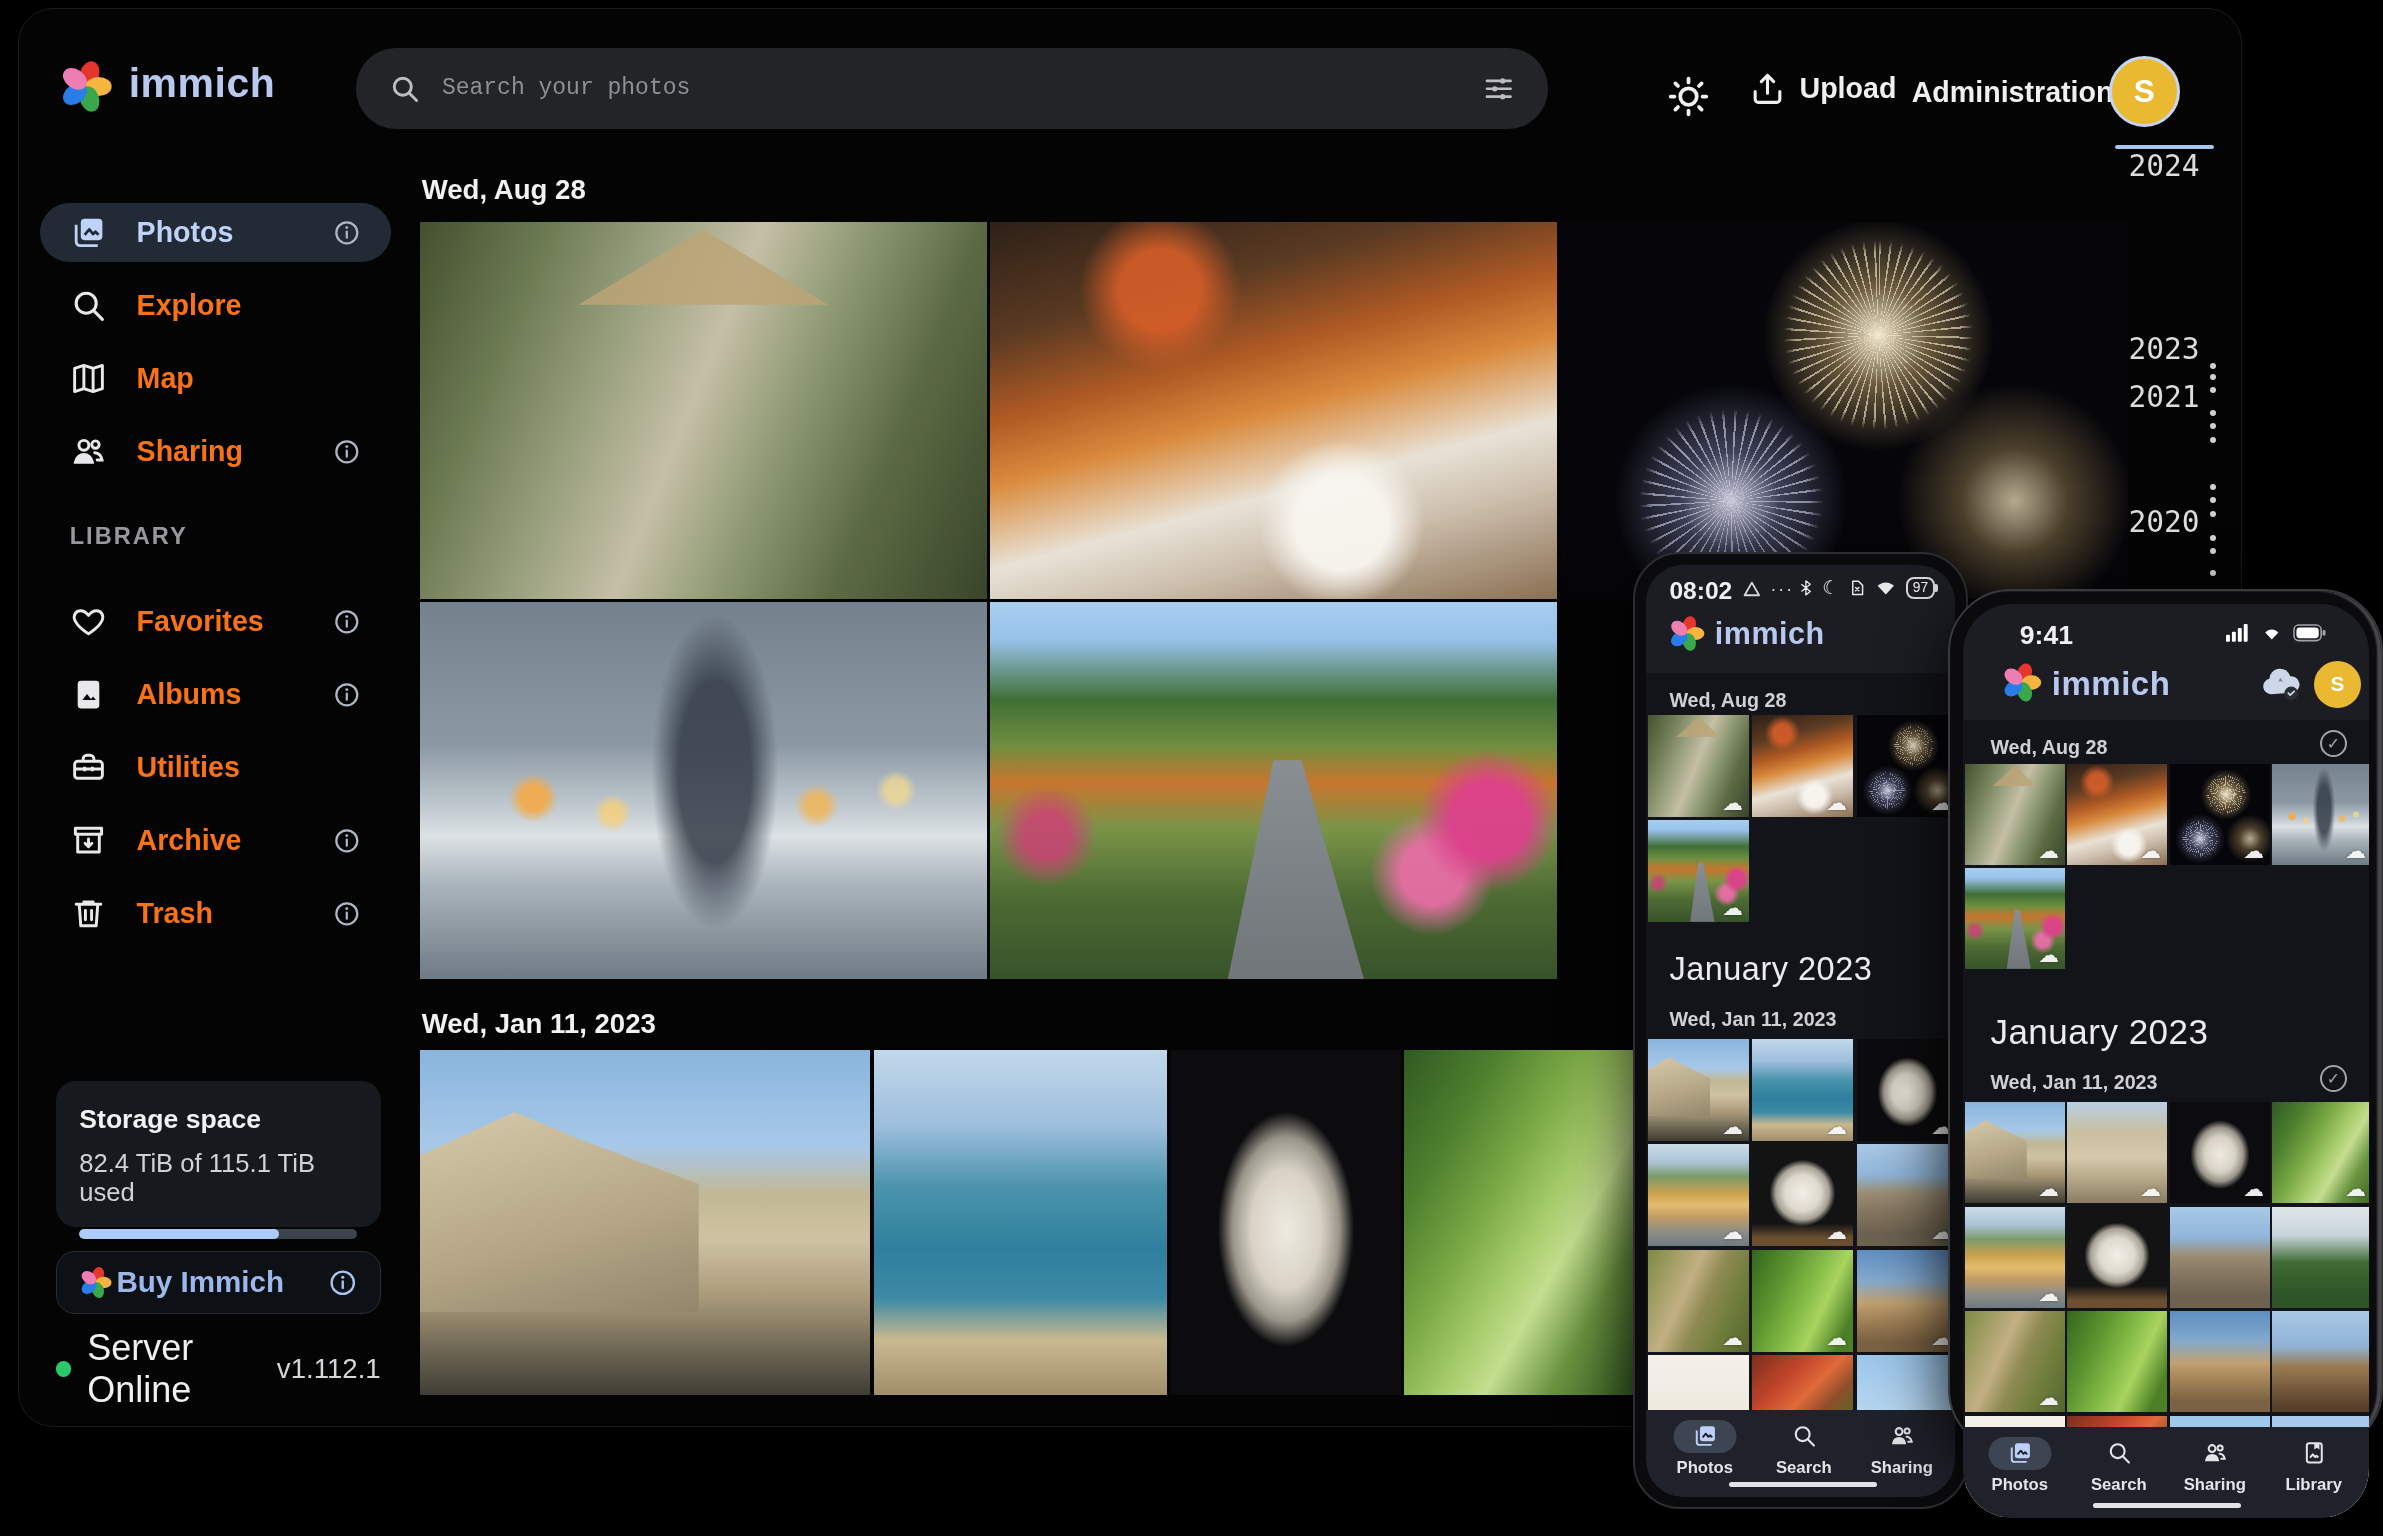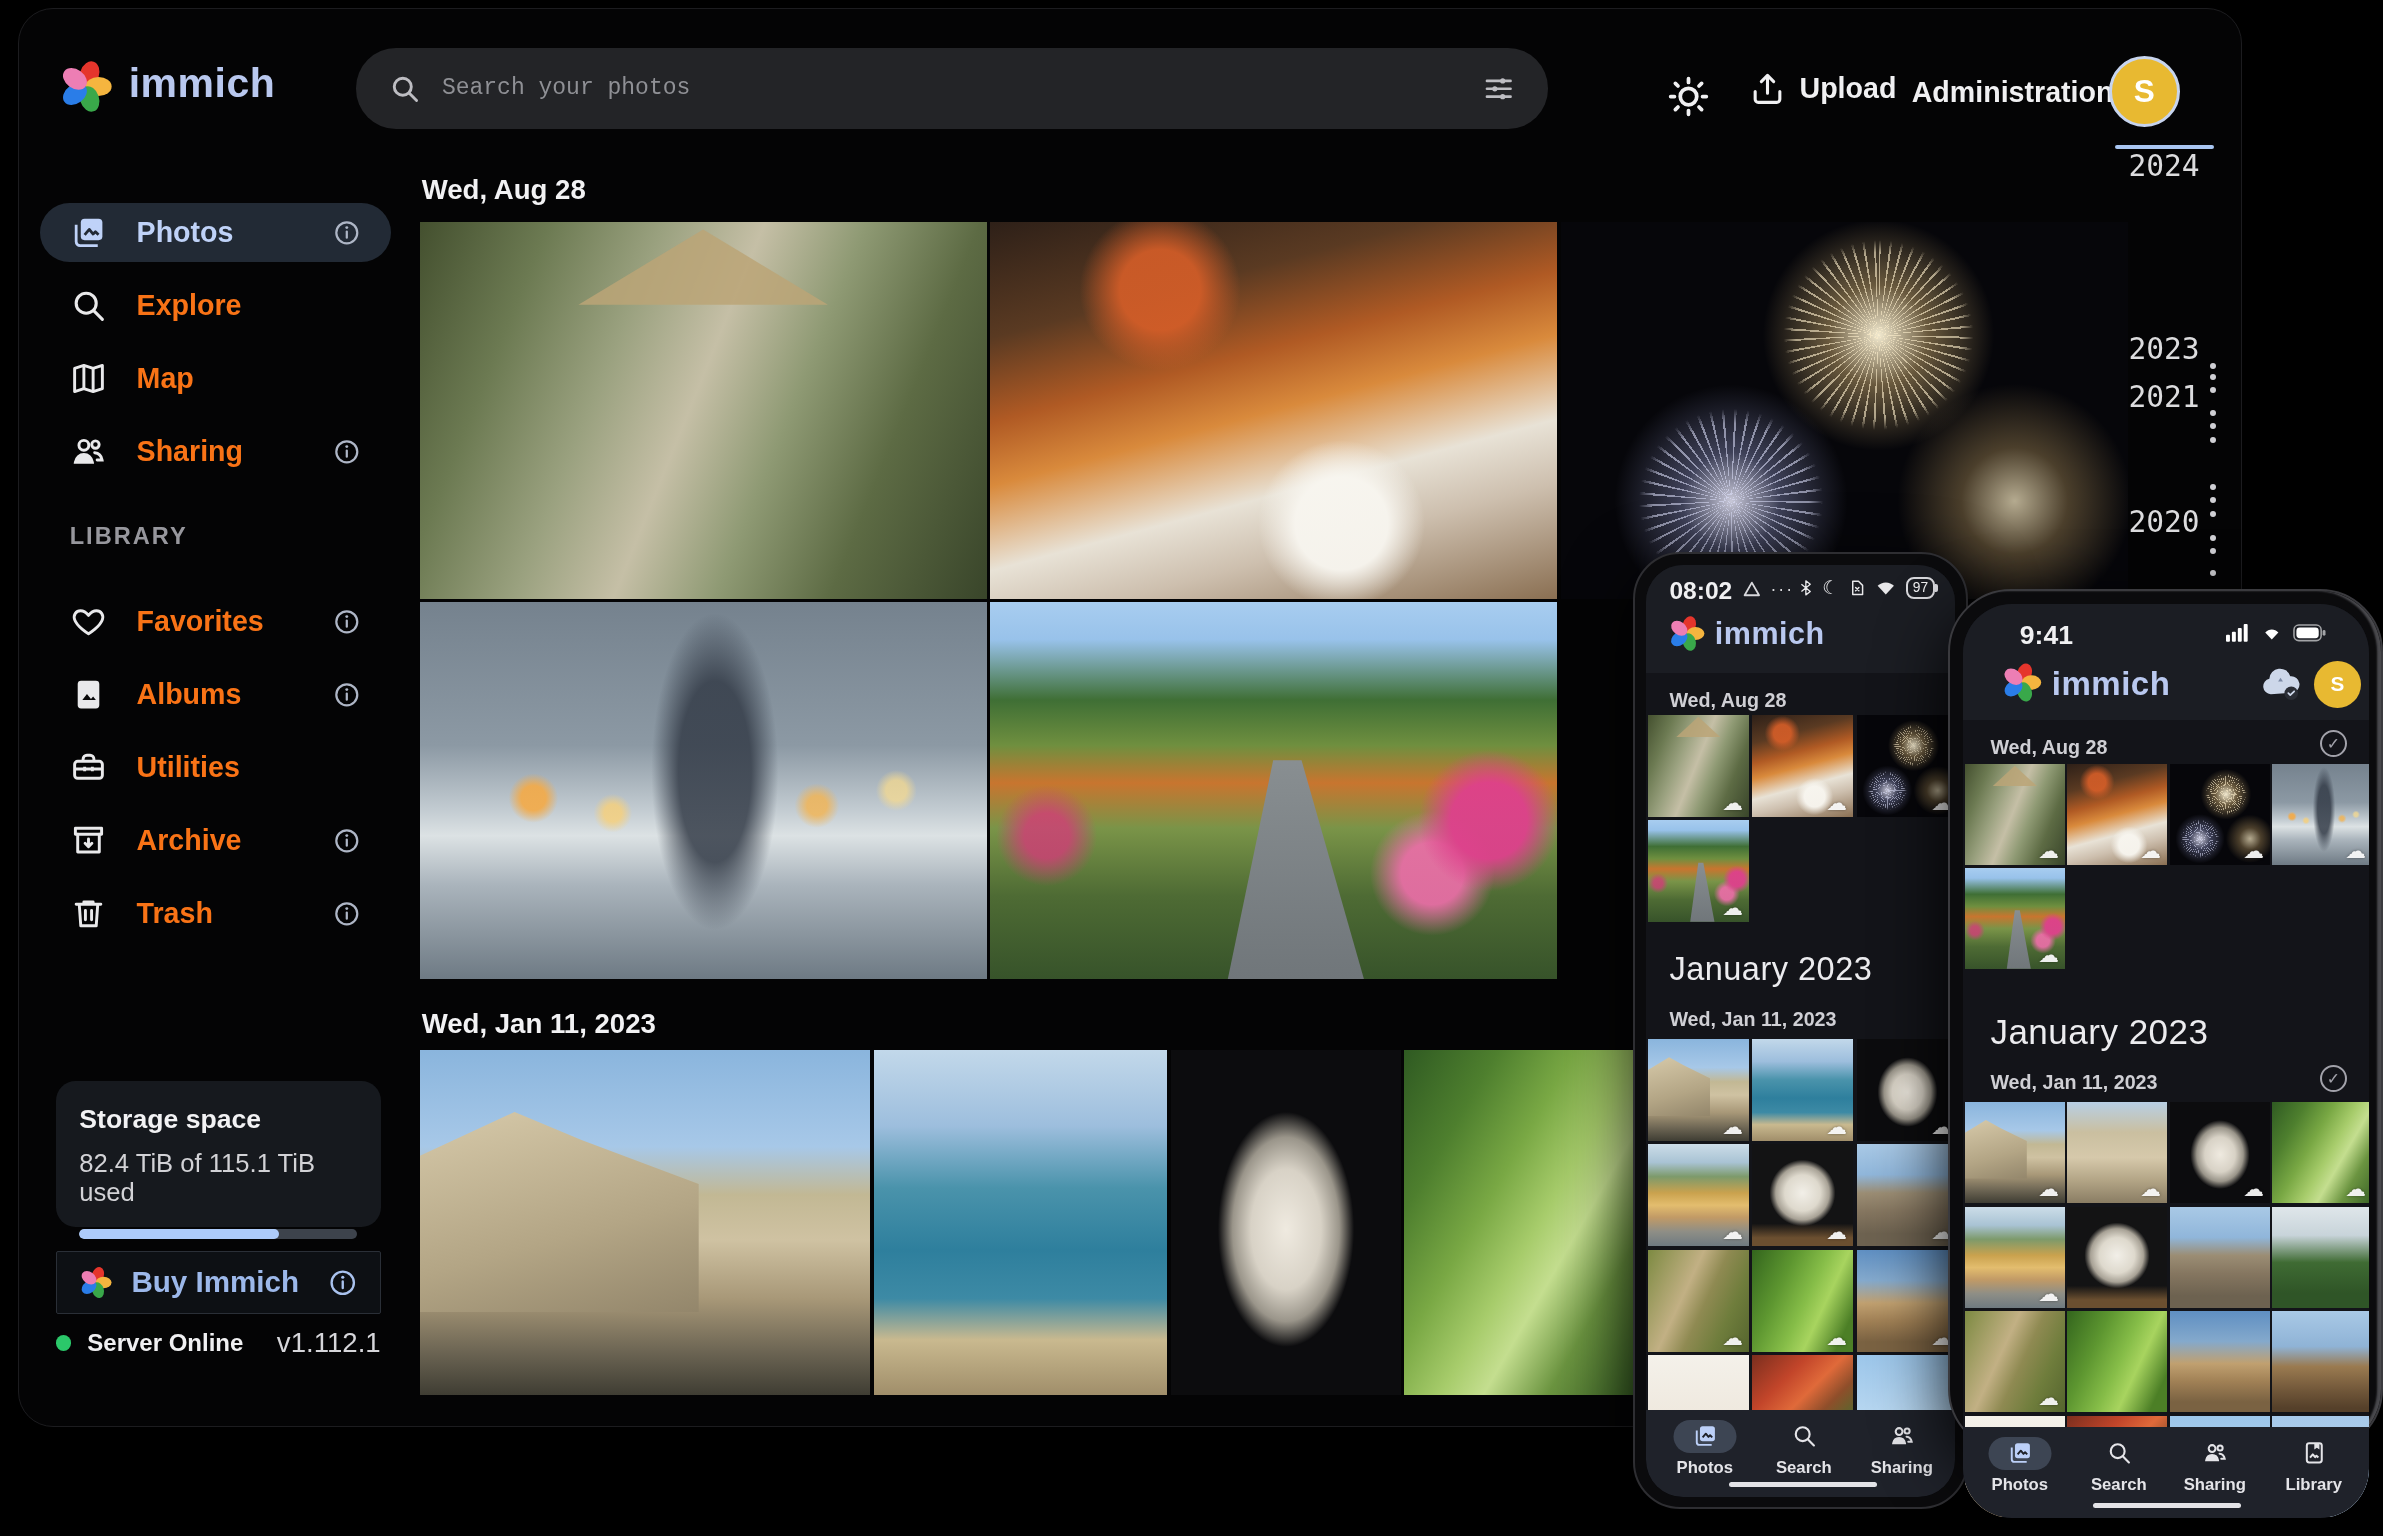--- a/index.html
+++ b/index.html
@@ -25,25 +25,25 @@
 .side-item .grow{flex:1}
 .lib-label{position:absolute;left:51px;color:#97979d;font-size:23.6px;font-weight:700;letter-spacing:2px}
 .info-btn{width:29.6px;height:29.6px;flex:none}
 
 .storage-card{position:absolute;left:37px;top:1072px;width:325px;height:146px;background:#16191e;border-radius:19.7px;padding:23.6px 23.6px}
 .storage-title{font-size:26.6px;font-weight:700;color:#f2f2f4}
 .storage-usage{font-size:25.6px;color:#d2d2d6;margin-top:13.8px}
 .storage-track{margin-top:21.7px;height:9.9px;border-radius:4.9px;background:#3d434c;overflow:hidden}
 .storage-fill{height:100%;width:72%;border-radius:4.9px;background:#adcbfa}
 
-.buy-btn{position:absolute;left:37px;top:1242px;width:325px;height:63px;border:1px solid #2a2f37;background:#0d1014;border-radius:2px;display:flex;align-items:center;gap:18px;padding:0 21.7px}
+.buy-btn{position:absolute;left:37px;top:1242px;width:325px;height:63px;border:1px solid #2a2f37;background:#0d1014;border-radius:19px;display:flex;align-items:center;gap:3px;padding:0 21.7px}
 .buy-label{flex:1;font-size:29.6px;font-weight:700;color:#9cb8ea}
 .server-row{position:absolute;left:37px;top:1318px;width:325px;display:flex;align-items:center;gap:15.8px}
 .dot-green{width:15.8px;height:15.8px;border-radius:50%;background:#2bc86a}
-.server-label{flex:1;font-size:24px;font-weight:700;color:#f0f0f2}
+.server-label{flex:1;font-size:36px;font-weight:400;color:#f0f0f2}
 .server-version{font-size:27.6px;color:#d6d6da}
 
 
 .date-head{position:absolute;color:#f2f2f4;font-size:27.6px;font-weight:700}
 .tile{position:absolute;overflow:hidden}
 .pthumb{position:absolute;overflow:hidden}
 .cloud{position:absolute;right:5.9px;bottom:3px;font-size:20.7px;line-height:1;color:rgba(255,255,255,.92);text-shadow:0 0 3px rgba(0,0,0,.4)}
 
 
 .scrub-year{position:absolute;font-family:"DejaVu Sans Mono",monospace;font-size:29.6px;color:#dcdcde;width:108px;text-align:right}

